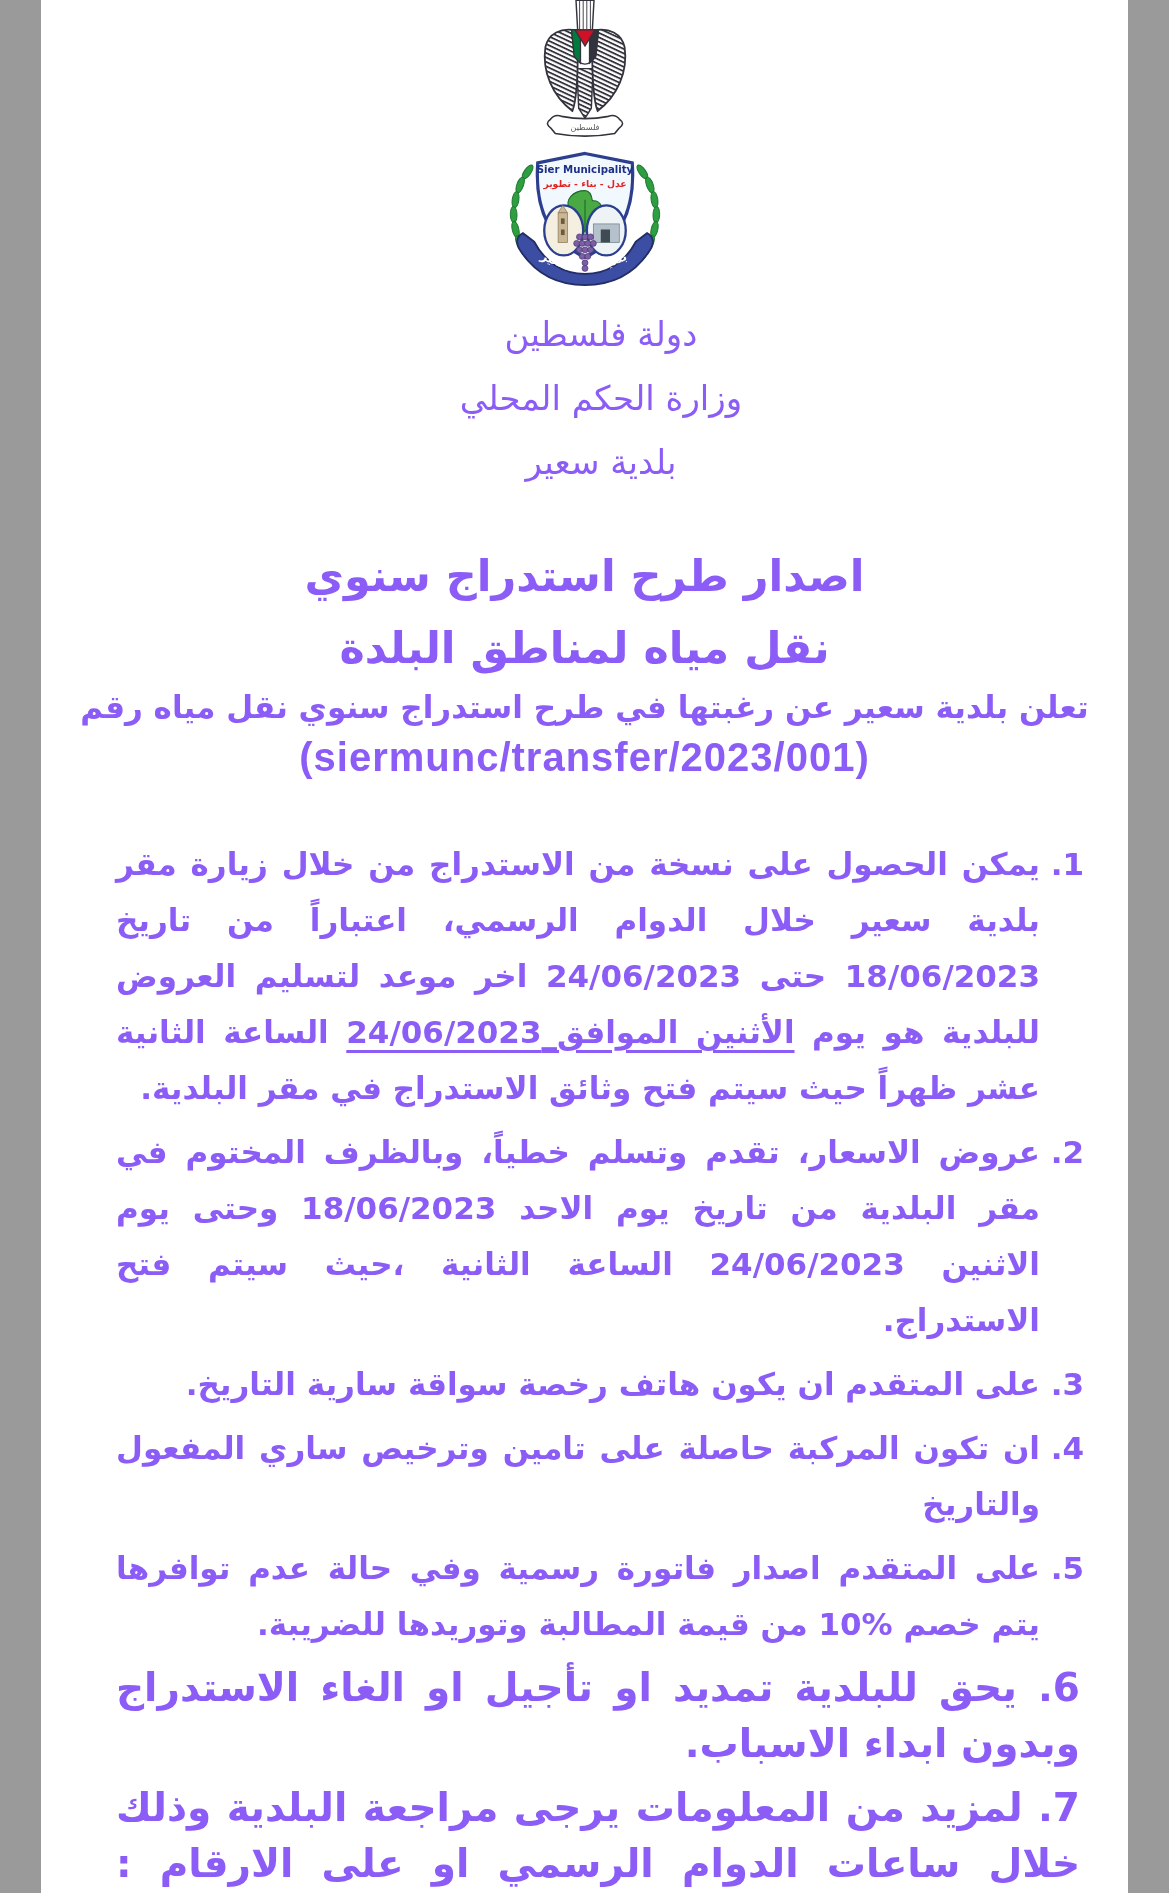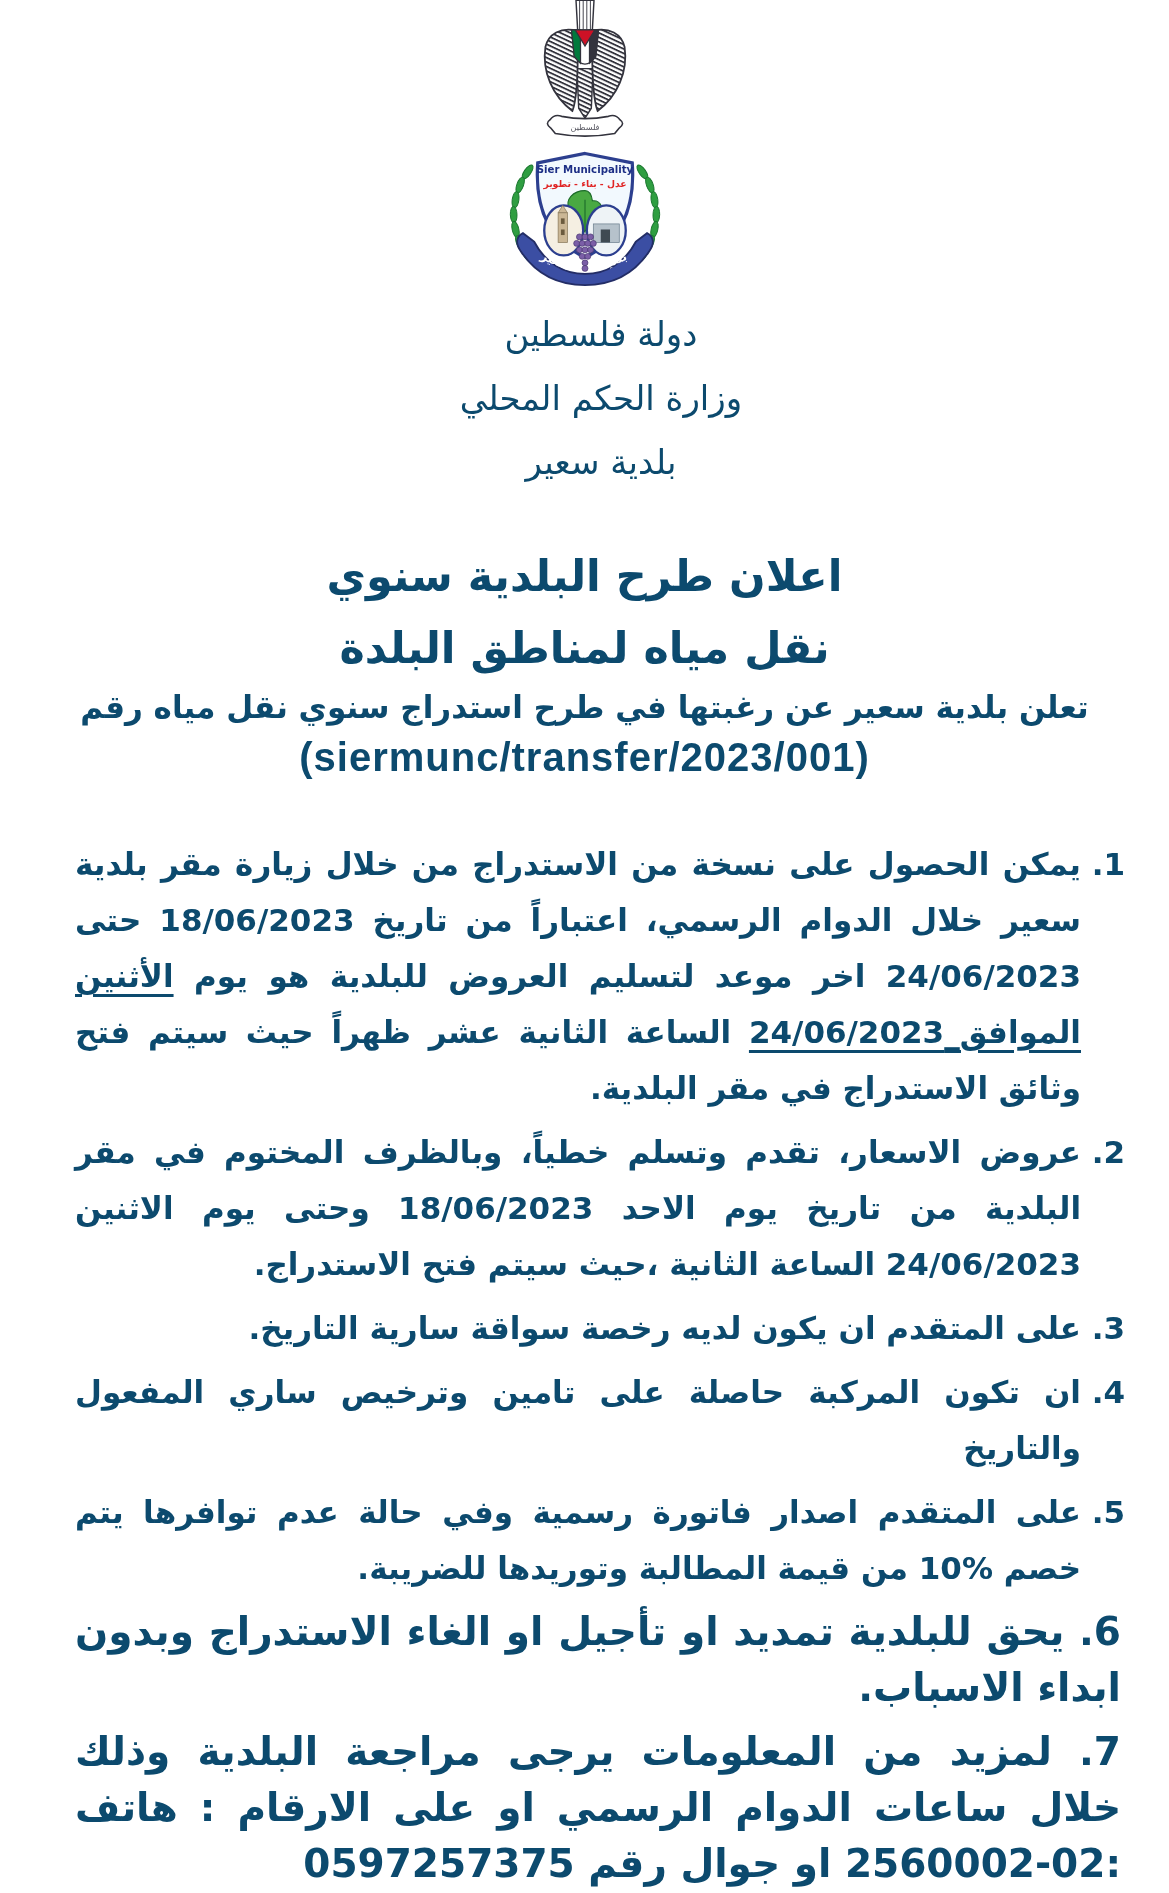--- a/index.html
+++ b/index.html
@@ -1,21 +1,21 @@
 <!DOCTYPE html>
 <html lang="ar"><head>
 <meta charset="utf-8">
 <style>
   html,body{margin:0;padding:0;background:#9a9a9a;}
   .page{
     position:relative;
-    width:1169px;height:1893px;
+    width:1087px;height:1893px;
     margin:0 auto;
     background:#ffffff;
-    color:#0c4a6e;
+    color:#8b5cf6;
     font-family:"DejaVu Sans",sans-serif;
     overflow:hidden;
   }
   .doc-header{text-align:center;}
   .emblem{height:140px;}
   .emblem svg{display:block;margin:0 auto;}
   .logo{margin-top:4px;height:158px;}
   .logo svg{display:block;margin:0 auto;}
   .hline{
     direction:rtl;
@@ -150,42 +150,42 @@
         </g>
       </svg>
     </div>
 
     <div class="hline">دولة فلسطين</div>
     <div class="hline">وزارة الحكم المحلي</div>
     <div class="hline">بلدية سعير</div>
   </header>
 
   <div class="title">
-    <div>اعلان طرح البلدية سنوي</div>
+    <div>اصدار طرح استدراج سنوي</div>
     <div>نقل مياه لمناطق البلدة</div>
   </div>
 
   <div class="intro">تعلن بلدية سعير عن رغبتها في طرح استدراج سنوي نقل مياه  رقم</div>
   <div class="ref">(siermunc/transfer/2023/001)</div>
 
   <div class="list">
 
     <div class="item">
       <span class="num">1.</span>
       <span class="txt"><span>يمكن الحصول على نسخة من الاستدراج من خلال زيارة  مقر بلدية سعير خلال الدوام الرسمي،  اعتباراً من تاريخ 18/06/2023 حتى 24/06/2023 اخر موعد لتسليم العروض للبلدية هو يوم </span><span class="ul">الأثنين الموافق_24/06/2023</span><span> الساعة الثانية عشر ظهراً حيث سيتم فتح  وثائق الاستدراج في مقر البلدية.</span></span>
     </div>
 
     <div class="item">
       <span class="num">2.</span>
       <span class="txt">عروض الاسعار، تقدم وتسلم خطياً، وبالظرف المختوم في مقر البلدية  من تاريخ يوم الاحد  18/06/2023 وحتى يوم الاثنين 24/06/2023 الساعة الثانية  ،حيث سيتم فتح الاستدراج.</span>
     </div>
 
     <div class="item">
       <span class="num">3.</span>
-      <span class="txt">على المتقدم ان يكون لديه رخصة سواقة سارية التاريخ.</span>
+      <span class="txt">على المتقدم ان يكون هاتف رخصة سواقة سارية التاريخ.</span>
     </div>
 
     <div class="item">
       <span class="num">4.</span>
       <span class="txt">ان تكون المركبة حاصلة على تامين وترخيص ساري المفعول والتاريخ</span>
     </div>
 
     <div class="item">
       <span class="num">5.</span>
       <span class="txt">على المتقدم اصدار فاتورة رسمية وفي حالة عدم توافرها يتم خصم %10 من قيمة المطالبة وتوريدها للضريبة.</span>

